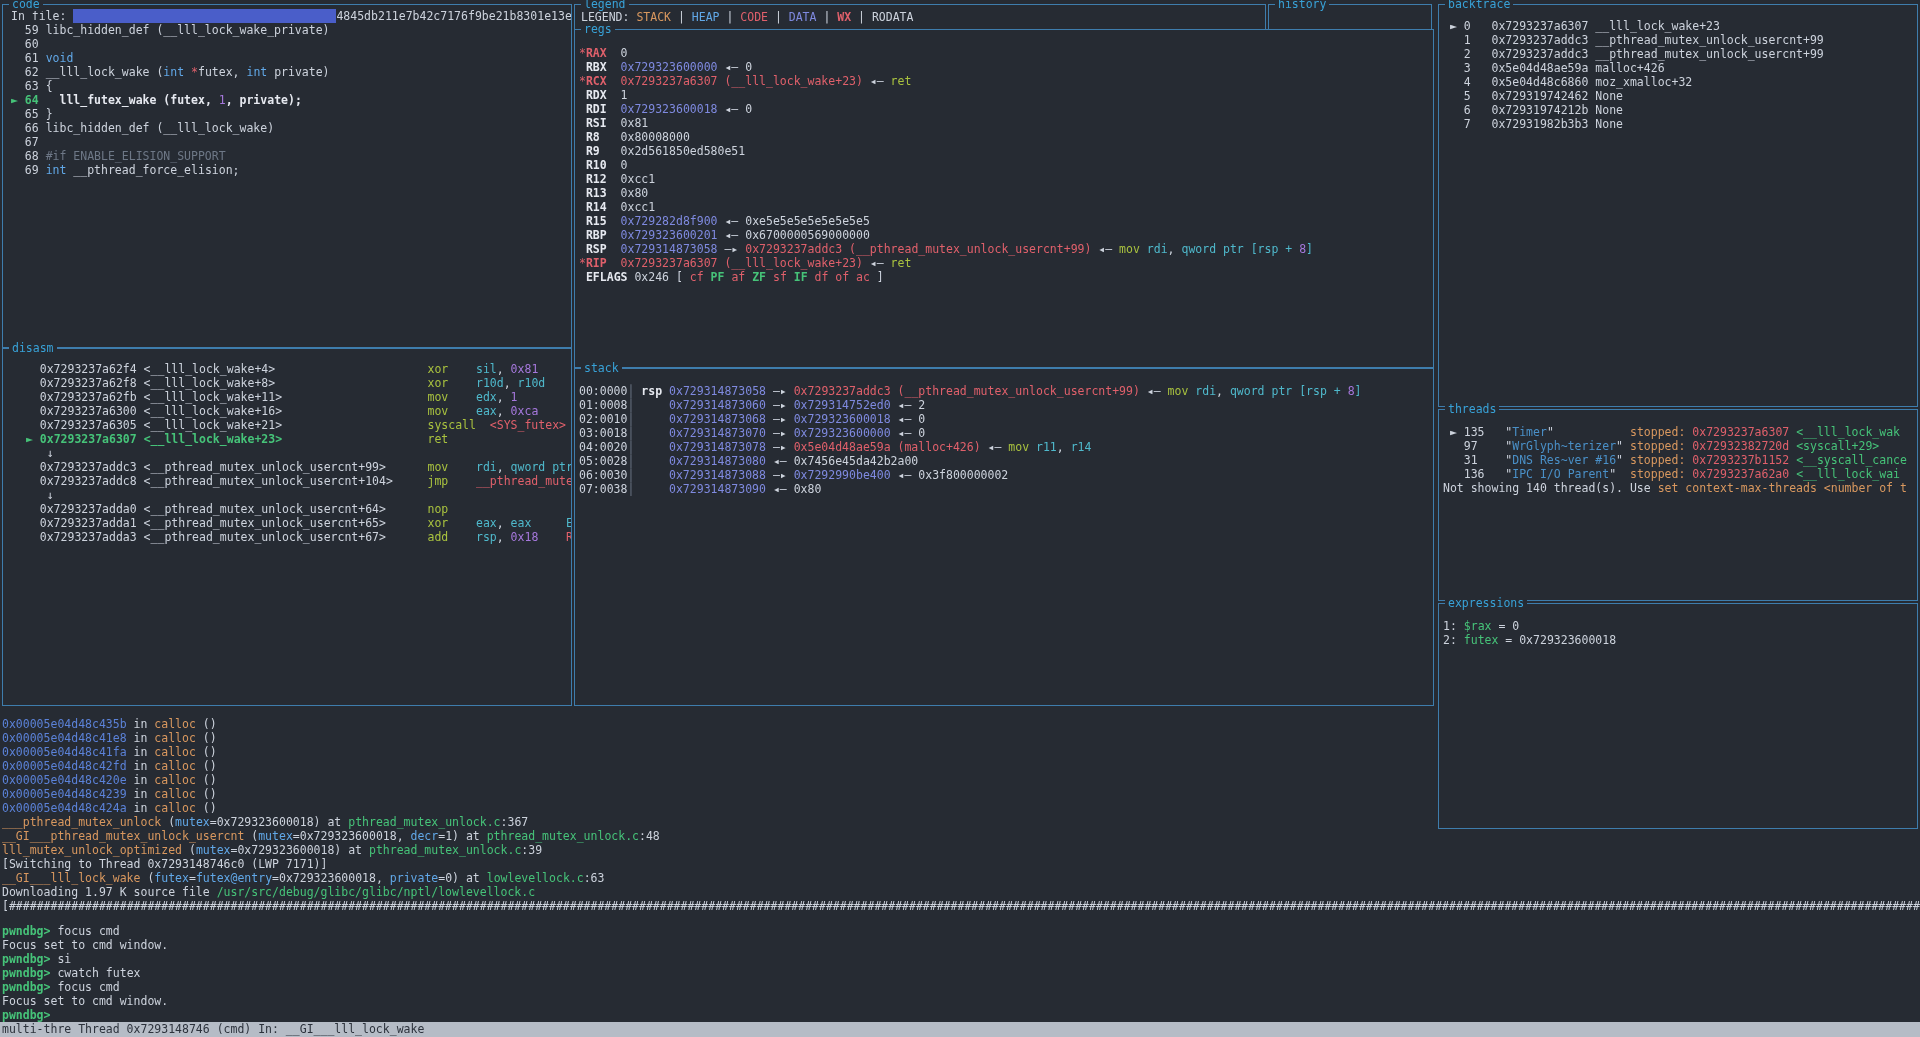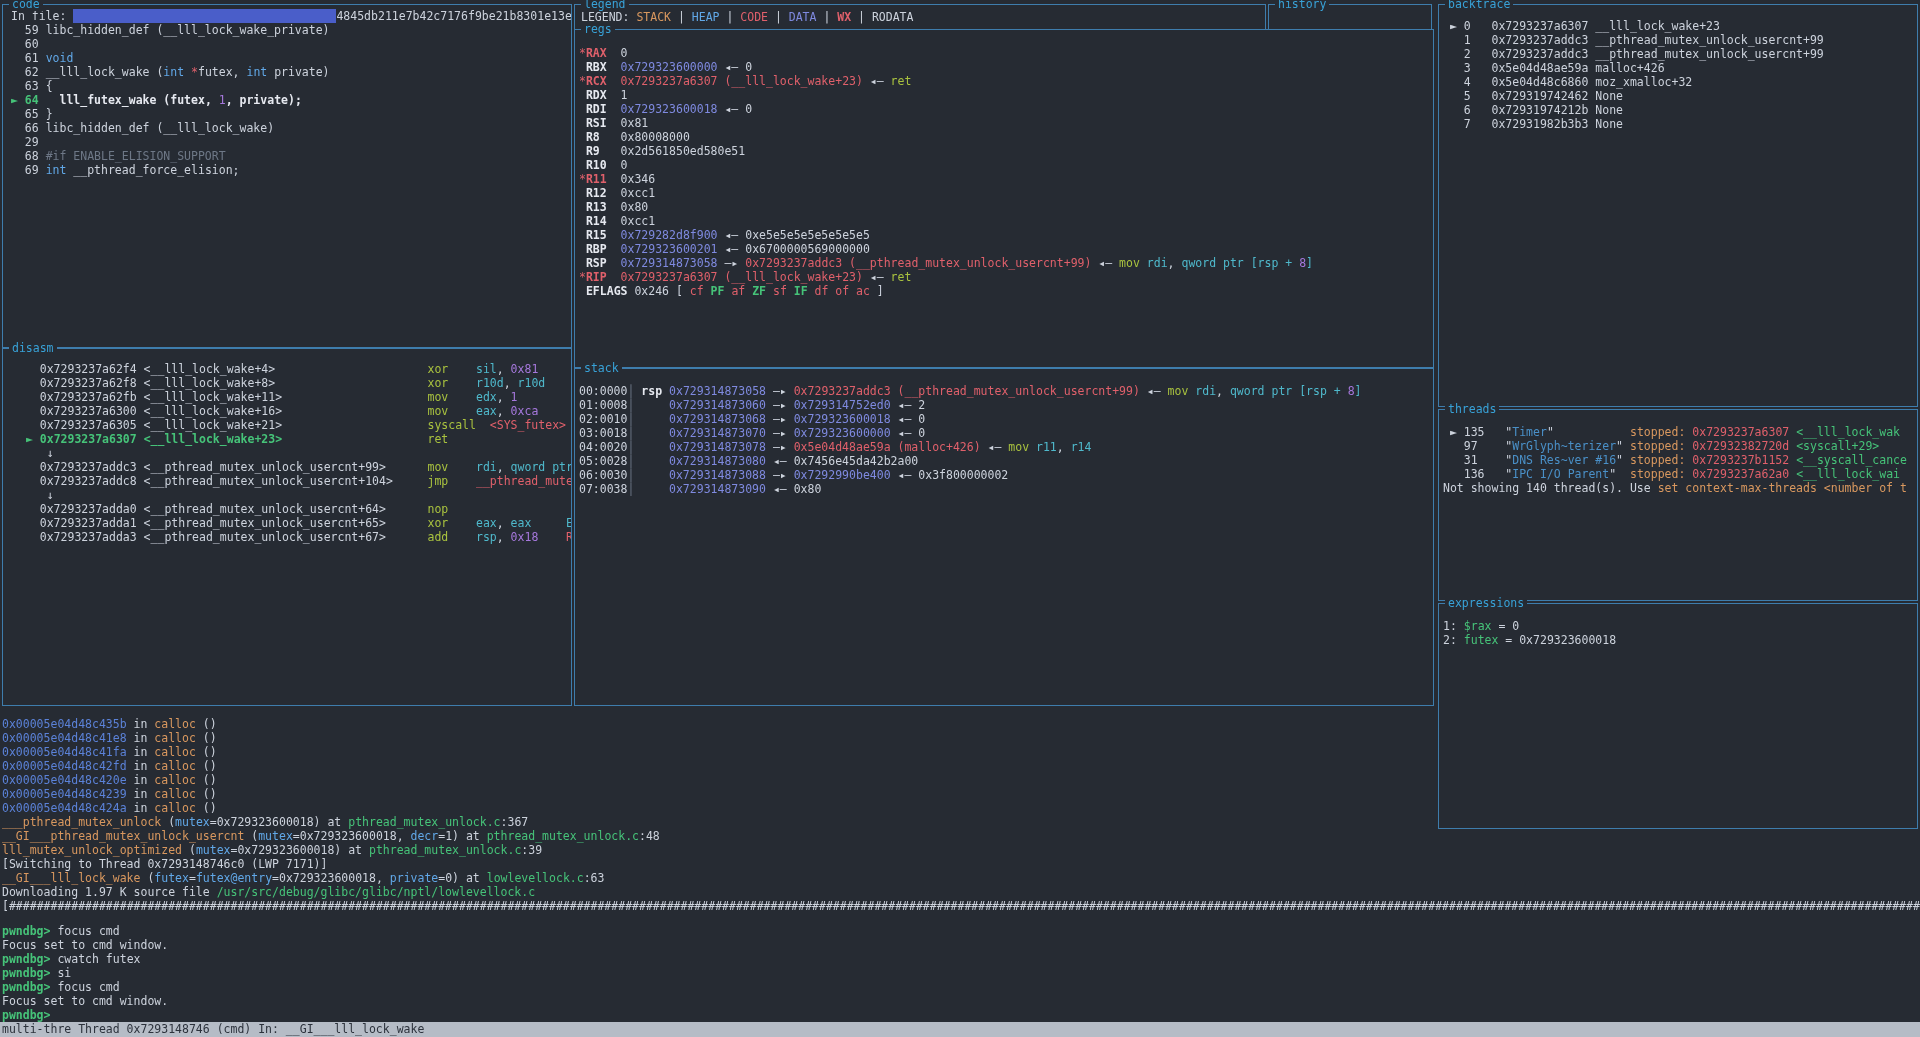--- a/index.html
+++ b/index.html
@@ -37,21 +37,21 @@
   <div class="content" style="padding:4px 0 8px 8px;">
       <div class="tl"><span class="c-w">In file: </span><span class="c-redact">                                      </span><span class="c-w">4845db211e7b42c7176f9be21b8301e13e</span></div>
       <div class="tl"><span class="c-w">  59 </span><span class="c-w">libc_hidden_def (__lll_lock_wake_private)</span></div>
       <div class="tl"><span class="c-w">  60</span></div>
       <div class="tl"><span class="c-w">  61 </span><span class="c-bl">void</span></div>
       <div class="tl"><span class="c-w">  62 </span><span class="c-w">__lll_lock_wake (</span><span class="c-bl">int</span><span class="c-w"> </span><span class="c-red">*</span><span class="c-w">futex, </span><span class="c-bl">int</span><span class="c-w"> private)</span></div>
       <div class="tl"><span class="c-w">  63 </span><span class="c-w">{</span></div>
       <div class="tl"><span class="c-grnb">► 64</span><span class="c-w">   </span><span class="c-wb">lll_futex_wake (futex, </span><span class="c-pur">1</span><span class="c-wb">, private);</span></div>
       <div class="tl"><span class="c-w">  65 </span><span class="c-w">}</span></div>
       <div class="tl"><span class="c-w">  66 </span><span class="c-w">libc_hidden_def (__lll_lock_wake)</span></div>
-      <div class="tl"><span class="c-w">  29</span></div>
+      <div class="tl"><span class="c-w">  67</span></div>
       <div class="tl"><span class="c-w">  68 </span><span class="c-dim">#if ENABLE_ELISION_SUPPORT</span></div>
       <div class="tl"><span class="c-w">  69 </span><span class="c-bl">int</span><span class="c-w"> __pthread_force_elision;</span></div>
     </div>
 </div>
 
 <div class="panel" style="left:2px;top:348px;width:570px;height:358px;padding-left:8px;">
   <span class="ptitle">disasm</span>
   <div class="content" style="padding:13px 0 0 8px;">
       <div class="tl"><span class="c-w">   0x7293237a62f4 &lt;__lll_lock_wake+4&gt;                      </span><span class="c-mn">xor    </span><span class="c-cy">sil</span><span class="c-w">, </span><span class="c-pur">0x81</span></div>
       <div class="tl"><span class="c-w">   0x7293237a62f8 &lt;__lll_lock_wake+8&gt;                      </span><span class="c-mn">xor    </span><span class="c-cy">r10d</span><span class="c-w">, </span><span class="c-cy">r10d</span></div>
@@ -88,21 +88,20 @@
   <div class="content" style="padding:16px 0 0 4px;">
       <div class="tl"><span class="c-red">*</span><span class="c-redb">RAX</span><span class="c-w">  </span><span class="c-w">0</span></div>
       <div class="tl"><span class="c-w"> </span><span class="c-wb">RBX</span><span class="c-w">  </span><span class="c-per">0x729323600000</span><span class="c-w"> ◂— 0</span></div>
       <div class="tl"><span class="c-red">*</span><span class="c-redb">RCX</span><span class="c-w">  </span><span class="c-red">0x7293237a6307 (__lll_lock_wake+23)</span><span class="c-w"> ◂— </span><span class="c-mn">ret</span></div>
       <div class="tl"><span class="c-w"> </span><span class="c-wb">RDX</span><span class="c-w">  </span><span class="c-w">1</span></div>
       <div class="tl"><span class="c-w"> </span><span class="c-wb">RDI</span><span class="c-w">  </span><span class="c-per">0x729323600018</span><span class="c-w"> ◂— 0</span></div>
       <div class="tl"><span class="c-w"> </span><span class="c-wb">RSI</span><span class="c-w">  </span><span class="c-w">0x81</span></div>
       <div class="tl"><span class="c-w"> </span><span class="c-wb">R8</span><span class="c-w">   </span><span class="c-w">0x80008000</span></div>
       <div class="tl"><span class="c-w"> </span><span class="c-wb">R9</span><span class="c-w">   </span><span class="c-w">0x2d561850ed580e51</span></div>
       <div class="tl"><span class="c-w"> </span><span class="c-wb">R10</span><span class="c-w">  </span><span class="c-w">0</span></div>
-      <div class="tl"><span class="c-red">*</span><span class="c-redb">R11</span><span class="c-w">  </span><span class="c-w">0x346</span></div>
       <div class="tl"><span class="c-w"> </span><span class="c-wb">R12</span><span class="c-w">  </span><span class="c-w">0xcc1</span></div>
       <div class="tl"><span class="c-w"> </span><span class="c-wb">R13</span><span class="c-w">  </span><span class="c-w">0x80</span></div>
       <div class="tl"><span class="c-w"> </span><span class="c-wb">R14</span><span class="c-w">  </span><span class="c-w">0xcc1</span></div>
       <div class="tl"><span class="c-w"> </span><span class="c-wb">R15</span><span class="c-w">  </span><span class="c-per">0x729282d8f900</span><span class="c-w"> ◂— 0xe5e5e5e5e5e5e5e5</span></div>
       <div class="tl"><span class="c-w"> </span><span class="c-wb">RBP</span><span class="c-w">  </span><span class="c-per">0x729323600201</span><span class="c-w"> ◂— 0x6700000569000000</span></div>
       <div class="tl"><span class="c-w"> </span><span class="c-wb">RSP</span><span class="c-w">  </span><span class="c-per">0x729314873058</span><span class="c-w"> —▸ </span><span class="c-red">0x7293237addc3 (__pthread_mutex_unlock_usercnt+99)</span><span class="c-w"> ◂— </span><span class="c-mn">mov </span><span class="c-cy">rdi</span><span class="c-w">, </span><span class="c-cy">qword ptr [rsp + </span><span class="c-pur">8</span><span class="c-cy">]</span></div>
       <div class="tl"><span class="c-red">*</span><span class="c-redb">RIP</span><span class="c-w">  </span><span class="c-red">0x7293237a6307 (__lll_lock_wake+23)</span><span class="c-w"> ◂— </span><span class="c-mn">ret</span></div>
       <div class="tl"><span class="c-w"> </span><span class="c-wb">EFLAGS</span><span class="c-w"> </span><span class="c-w">0x246</span><span class="c-w"> [ </span><span class="c-red">cf </span><span class="c-grnb">PF </span><span class="c-red">af </span><span class="c-grnb">ZF </span><span class="c-red">sf </span><span class="c-grnb">IF </span><span class="c-red">df </span><span class="c-red">of </span><span class="c-red">ac</span><span class="c-w"> ]</span></div>
     </div>
 </div>
@@ -167,22 +166,22 @@
     <div class="tl"><span class="c-or">lll_mutex_unlock_optimized</span><span class="c-w"> (</span><span class="c-bl">mutex</span><span class="c-w">=0x729323600018) at </span><span class="c-grn">pthread_mutex_unlock.c</span><span class="c-w">:39</span></div>
     <div class="tl"><span class="c-w">[Switching to Thread 0x7293148746c0 (LWP 7171)]</span></div>
     <div class="tl"><span class="c-or">__GI___lll_lock_wake</span><span class="c-w"> (</span><span class="c-bl">futex</span><span class="c-w">=</span><span class="c-bl">futex@entry</span><span class="c-w">=0x729323600018, </span><span class="c-bl">private</span><span class="c-w">=0) at </span><span class="c-grn">lowlevellock.c</span><span class="c-w">:63</span></div>
     <div class="tl"><span class="c-w">Downloading 1.97 K source file </span><span class="c-grn">/usr/src/debug/glibc/glibc/nptl/lowlevellock.c</span></div>
     <div class="tl"><span class="c-w">[</span><span class="c-w">############################################################################################################################################################################################################################################################################################</span></div>
   </div>
 
 <div class="abs" style="left:2px;top:924px;width:1918px;overflow:hidden;">
     <div class="tl"><span class="c-grnb">pwndbg&gt; </span><span class="c-w">focus cmd</span></div>
     <div class="tl"><span class="c-w">Focus set to cmd window.</span></div>
+    <div class="tl"><span class="c-grnb">pwndbg&gt; </span><span class="c-w">si</span></div>
     <div class="tl"><span class="c-grnb">pwndbg&gt; </span><span class="c-w">cwatch futex</span></div>
-    <div class="tl"><span class="c-grnb">pwndbg&gt; </span><span class="c-w">si</span></div>
     <div class="tl"><span class="c-grnb">pwndbg&gt; </span><span class="c-w">focus cmd</span></div>
     <div class="tl"><span class="c-w">Focus set to cmd window.</span></div>
     <div class="tl"><span class="c-grnb">pwndbg&gt; </span></div>
   </div>
 
 <div id="statusbar">
   <span>multi-thre Thread 0x7293148746 (cmd) In: __GI___lll_lock_wake</span>
   <span>L64    PC: 0x7293237a6307</span>
 </div>
 

